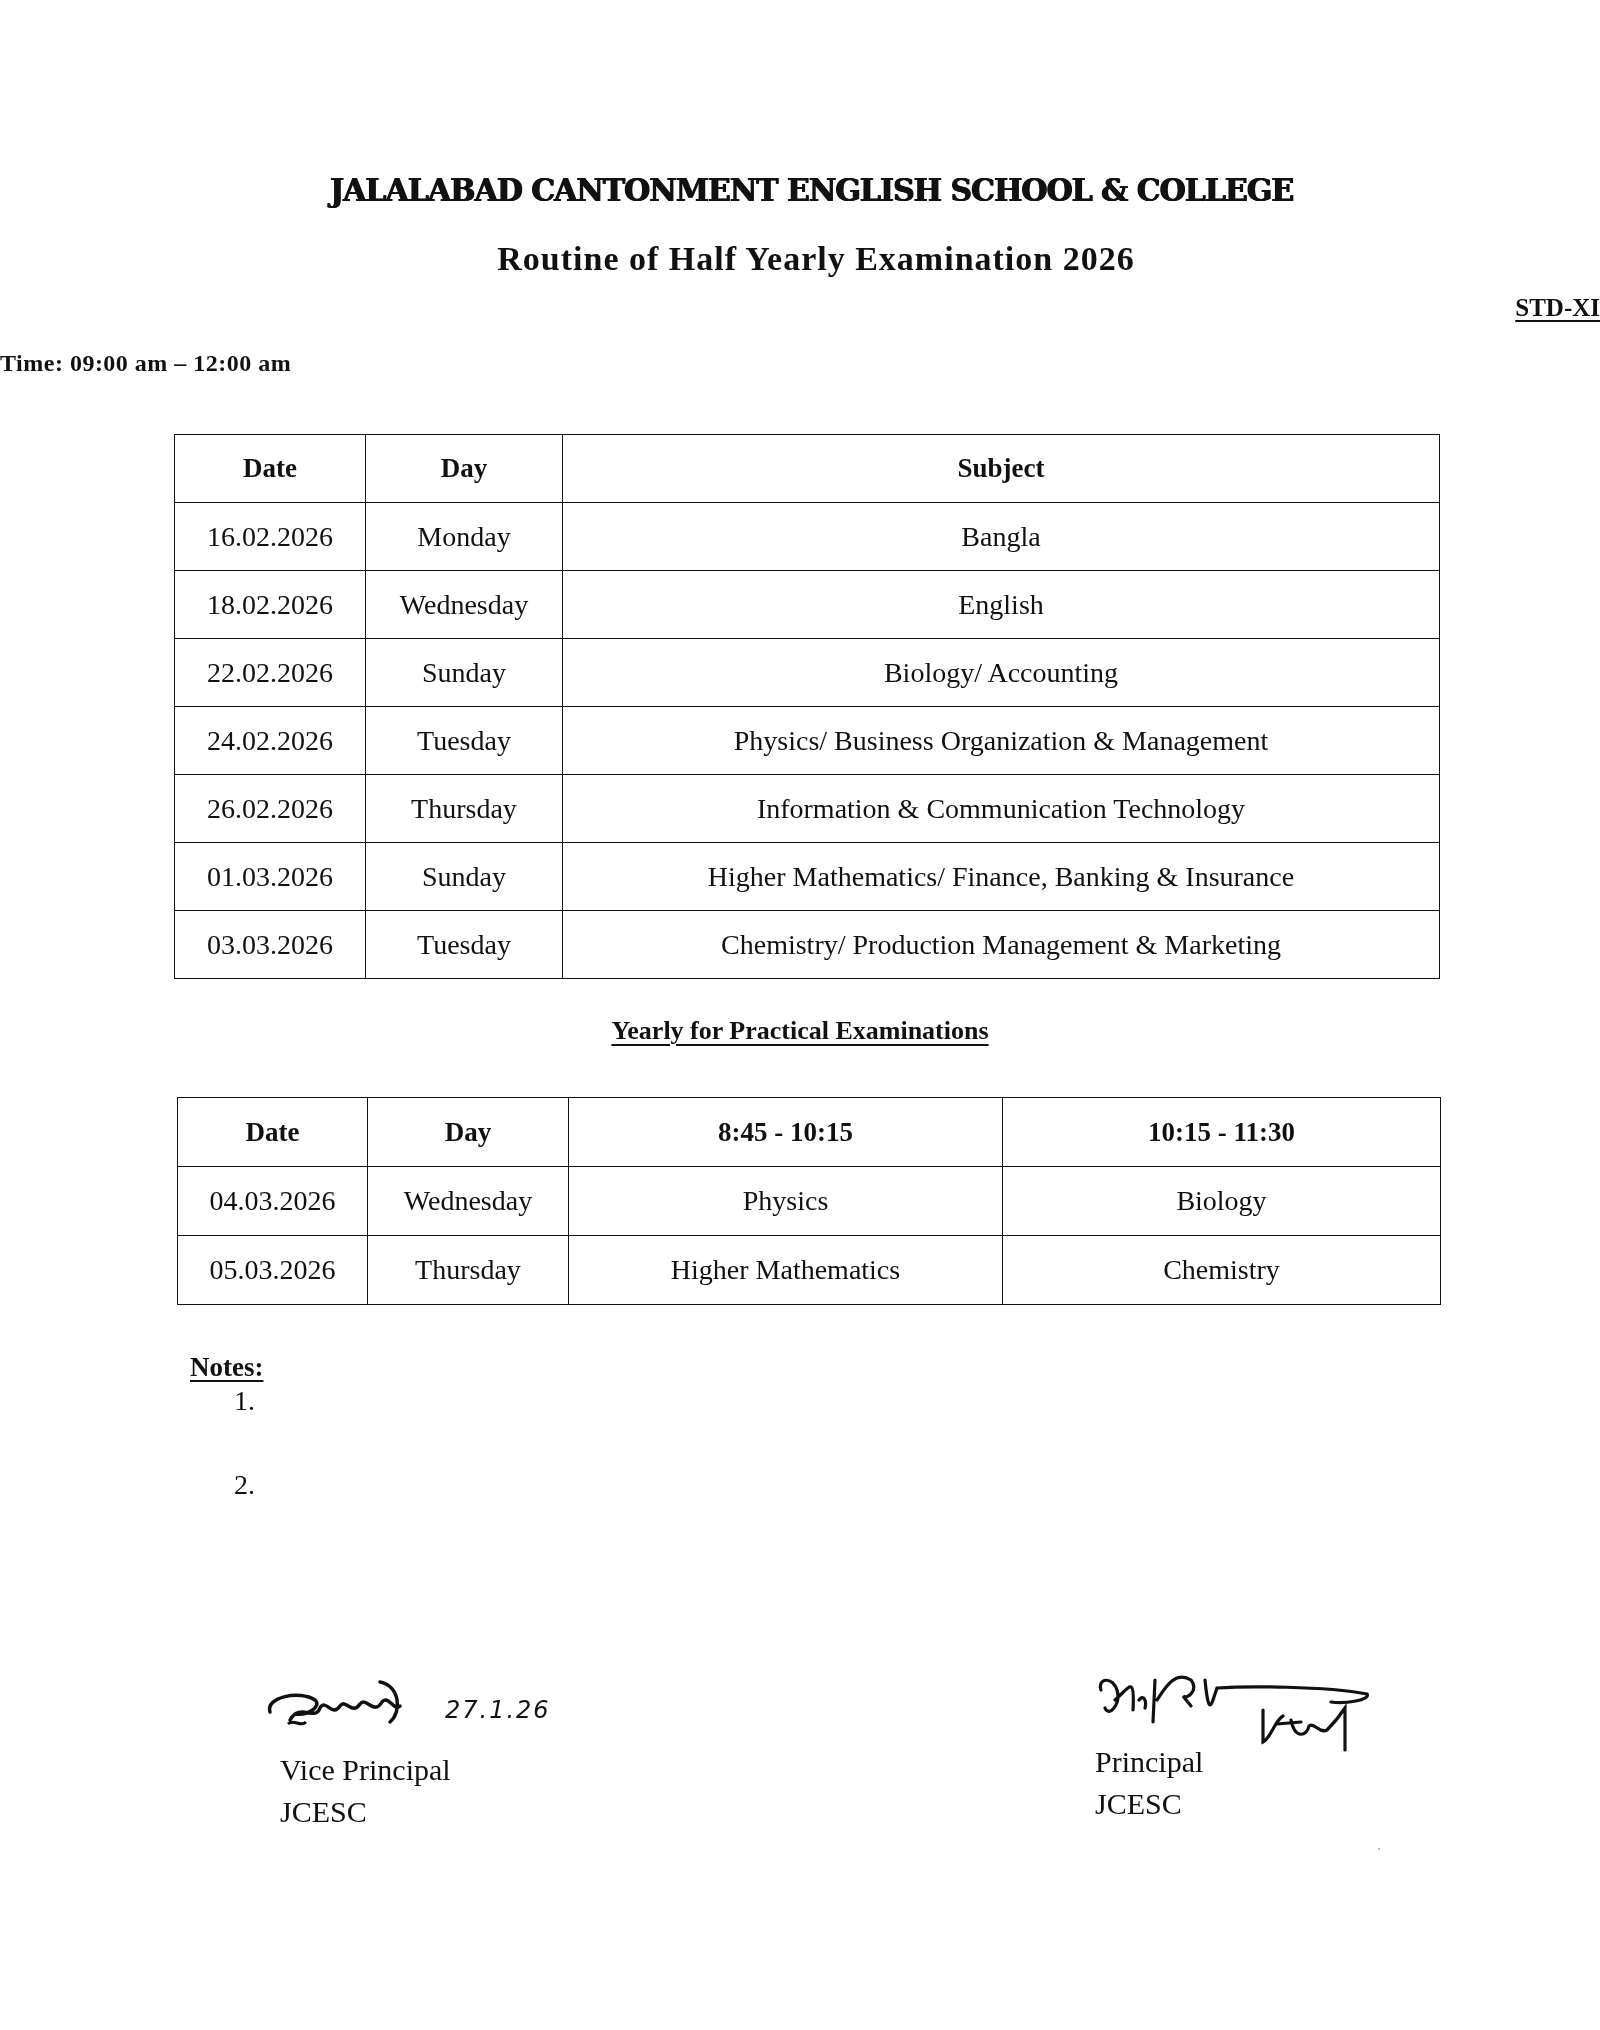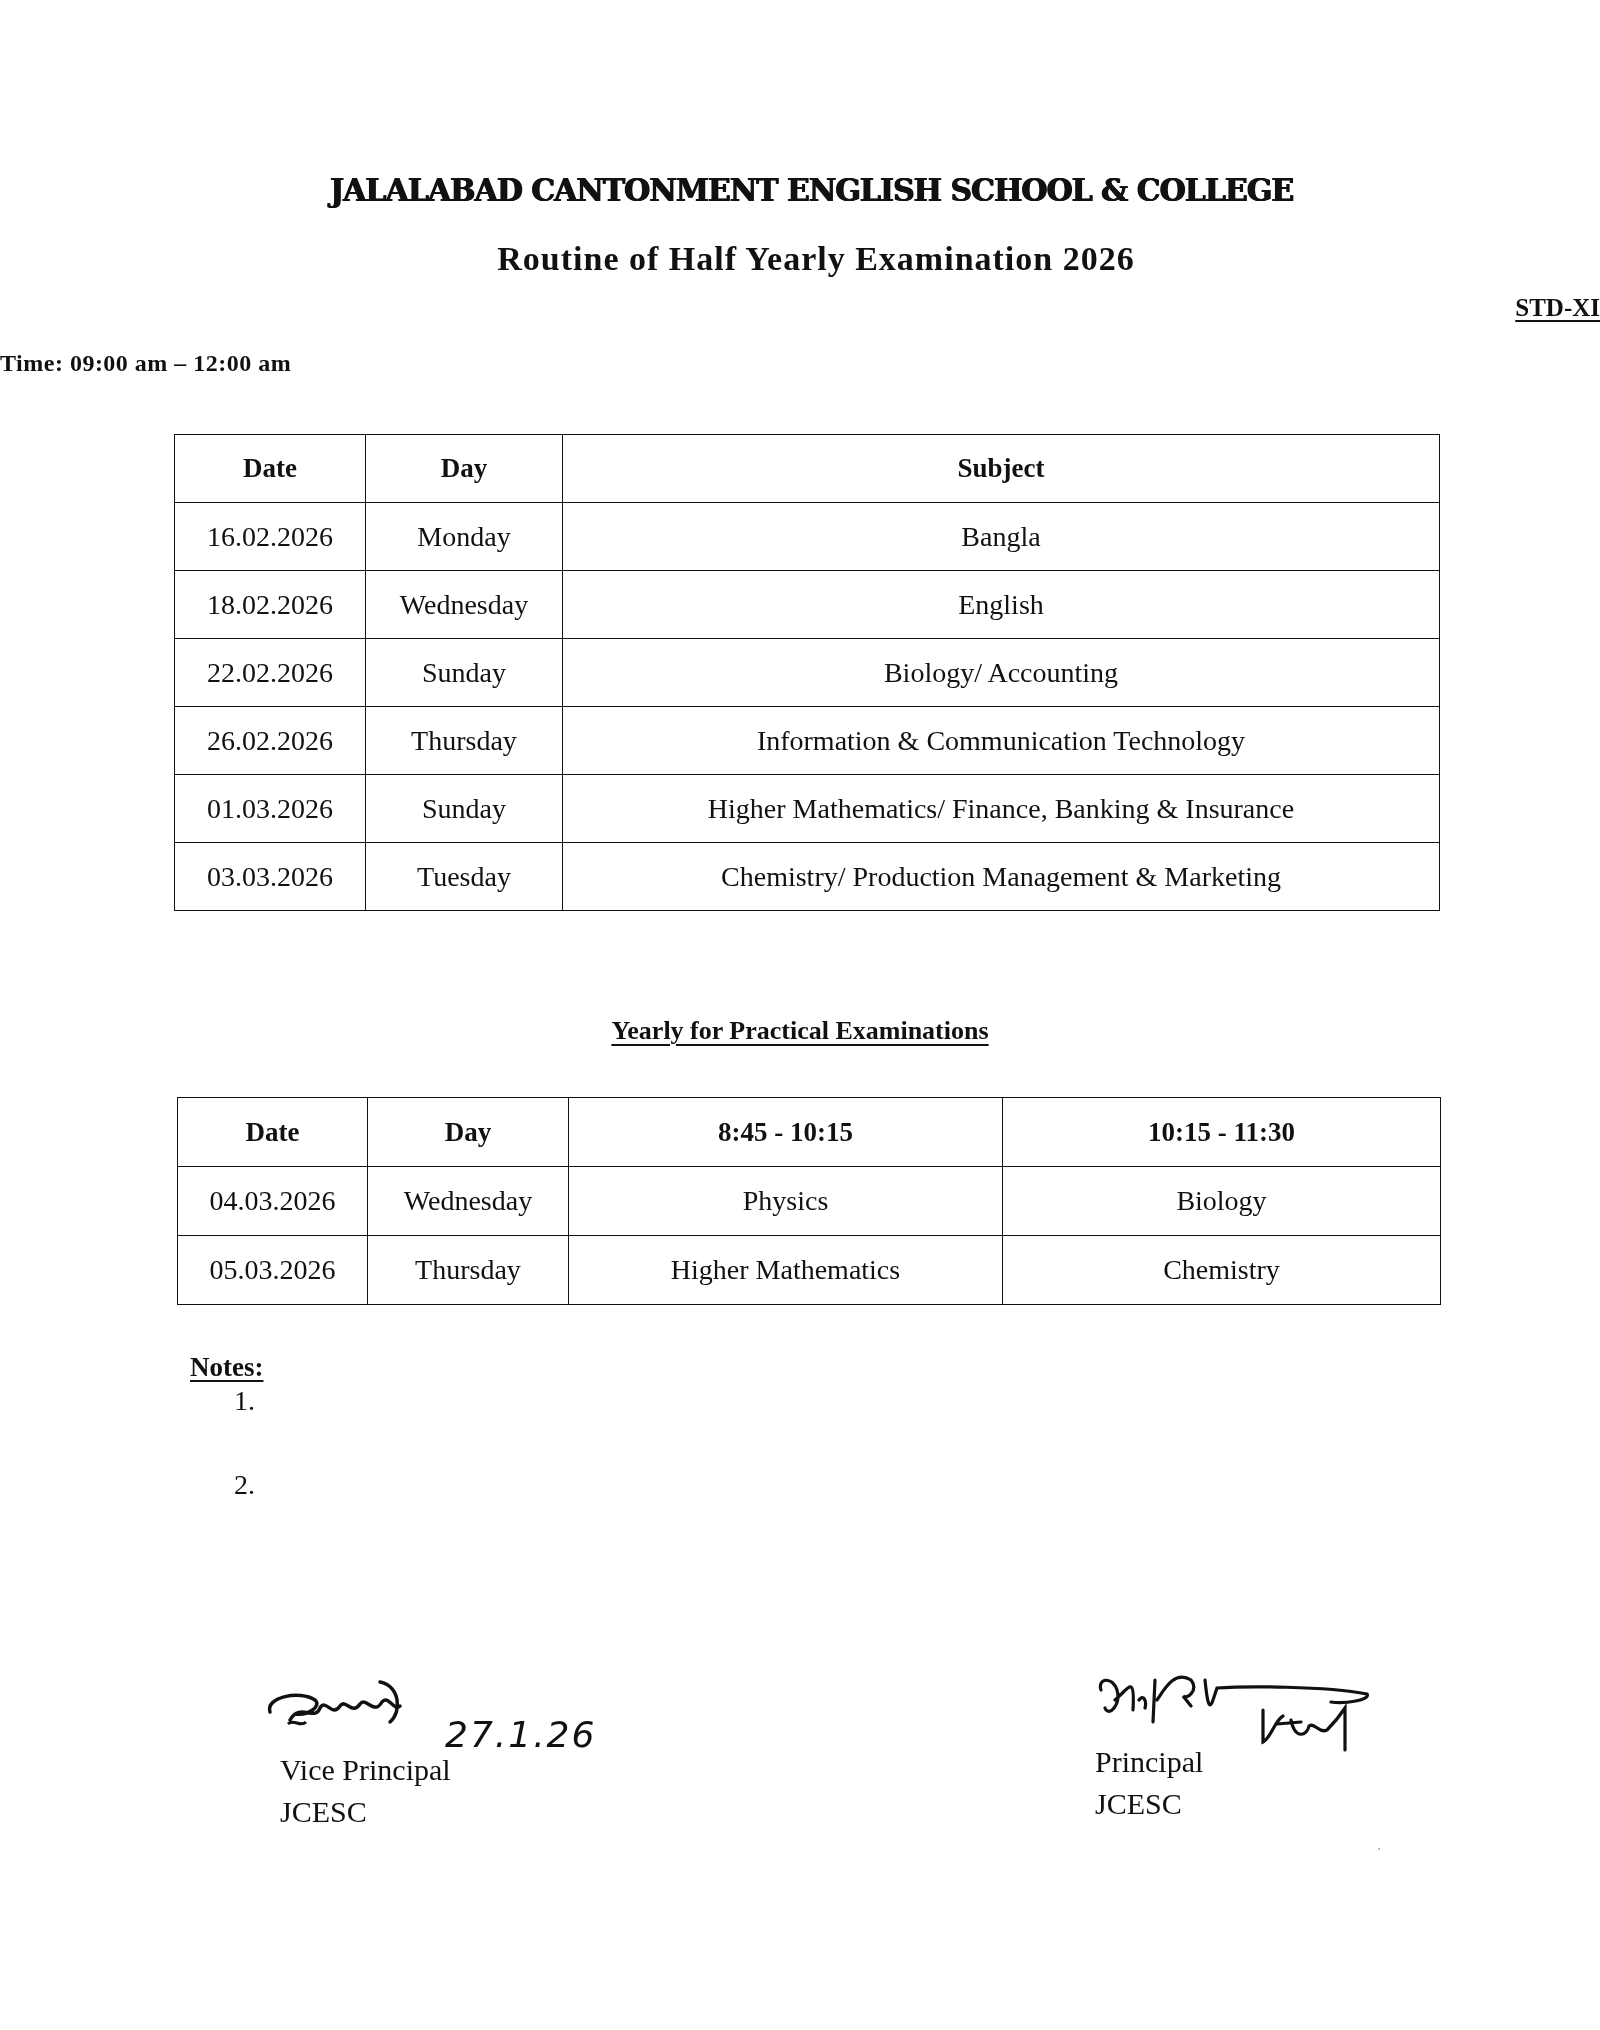--- a/index.html
+++ b/index.html
@@ -36,22 +36,22 @@
   .note .num { position: absolute; left: 0; width: 36px; }
   .note .txt { position: absolute; left: 47px; width: 1130px; text-align: justify; text-align-last: left; }
   .note b { font-weight: bold; }
   #note-1 { top: 1380px; height: 90px; }
   #note-2 { top: 1464px; height: 45px; }
 
   .sig { position: absolute; }
   .sig-label { font-family: "Liberation Serif", serif; font-size: 30px; line-height: 40px; }
   #vp-block { left: 280px; top: 1672px; width: 360px; height: 170px; }
   #vp-block .sig-svg { position: absolute; left: -20px; top: 0; }
-  #vp-block .sig-date { position: absolute; left: 165px; top: 42px; font-family: "DejaVu Sans", sans-serif;
-    font-style: italic; font-size: 36px; letter-spacing: 2px; }
+  #vp-block .sig-date { position: absolute; left: 165px; top: 24px; font-family: "DejaVu Sans", sans-serif;
+    font-style: italic; font-size: 24px; letter-spacing: 2px; }
   #vp-block .sig-label-1 { position: absolute; left: 0; top: 78px; }
   #vp-block .sig-label-2 { position: absolute; left: 0; top: 120px; }
 
   #p-block { left: 1095px; top: 1660px; width: 300px; height: 170px; }
   #p-block .sig-svg { position: absolute; left: 0; top: 0; }
   #p-block .sig-label-1 { position: absolute; left: 0; top: 82px; }
   #p-block .sig-label-2 { position: absolute; left: 0; top: 124px; }
 
   #speck { left: 1378px; top: 1848px; width: 2px; height: 2px; background: #bbb; }
 </style>
@@ -82,20 +82,25 @@
   </tr>
   <tr>
     <td>18.02.2026</td>
     <td>Wednesday</td>
     <td>English</td>
   </tr>
   <tr>
     <td>22.02.2026</td>
     <td>Sunday</td>
     <td>Biology/ Accounting</td>
+  </tr>
+  <tr>
+    <td>24.02.2026</td>
+    <td>Tuesday</td>
+    <td>Physics/ Business Organization &amp; Management</td>
   </tr>
   <tr>
     <td>26.02.2026</td>
     <td>Thursday</td>
     <td>Information &amp; Communication Technology</td>
   </tr>
   <tr>
     <td>01.03.2026</td>
     <td>Sunday</td>
     <td>Higher Mathematics/ Finance, Banking &amp; Insurance</td>

